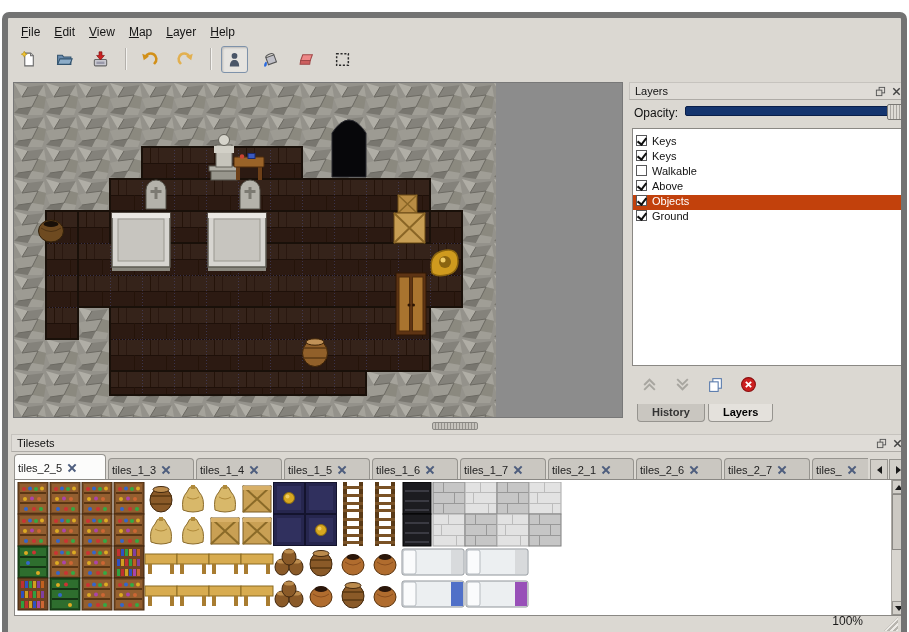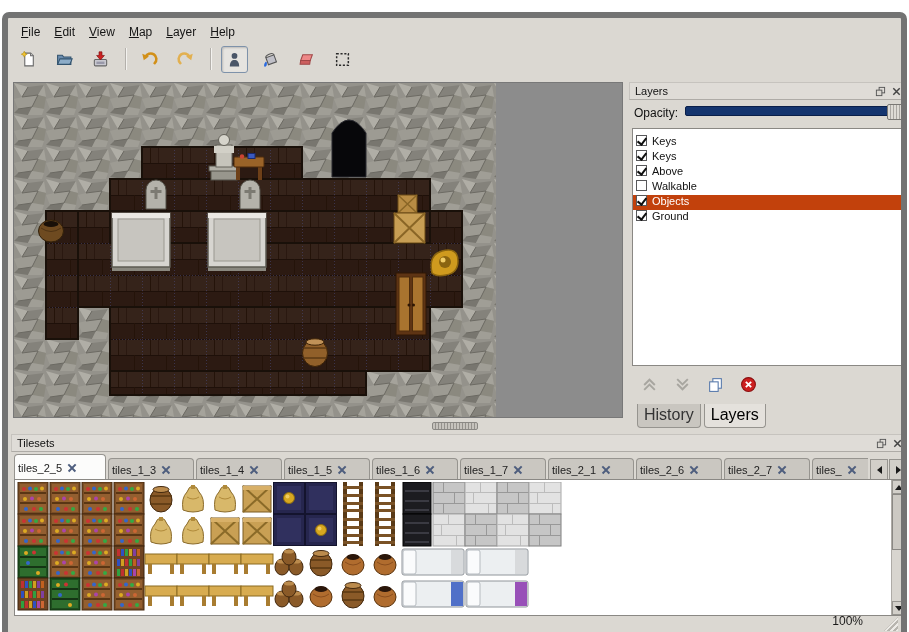--- a/index.html
+++ b/index.html
@@ -43,22 +43,22 @@
     padding-top:6px;overflow:hidden;}
   .layer-row{display:flex;align-items:flex-start;height:15px;padding:0 3px;font-size:11px;gap:5px;color:#111;}
   .layer-row.selected{background:#c2410c;}
   .layer-row.selected .layer-name{color:#fff;}
   .checkbox{width:11px;height:11px;background:#fff;border:1px solid #58585a;position:relative;flex:none;}
   .checkbox.checked::after{content:"";position:absolute;left:2px;top:0;width:4px;height:7px;
     border-right:2px solid #101010;border-bottom:2px solid #101010;transform:rotate(38deg);}
   .layer-actions{position:absolute;left:10px;top:292px;display:flex;gap:13px;align-items:center;}
   .action-btn{width:20px;height:20px;display:flex;align-items:center;justify-content:center;}
   .panel-tabs{position:absolute;left:8px;top:322px;display:flex;align-items:flex-start;height:19px;}
-  .panel-tab{font-size:16px;padding:2px 6px 3px;background:#c9c6c0;border:1px solid #96948f;border-top:none;
-    border-radius:0 0 4px 4px;margin-right:3px;color:#333;}
+  .panel-tab{font-size:11px;padding:2px 14px 3px;background:#c9c6c0;border:1px solid #96948f;border-top:none;
+    border-radius:0 0 4px 4px;margin-right:3px;color:#333;font-weight:bold;}
   .panel-tab.active{background:#e4e1dc;color:#000;}
 
   
   .tilesets-panel{left:3px;top:416px;width:899px;height:184px;}
   .ts-tabbar{position:absolute;left:3px;top:20px;right:42px;height:26px;display:flex;align-items:flex-end;overflow:hidden;}
   .ts-tab{flex:none;width:86px;height:22px;display:flex;align-items:center;gap:6px;padding:0 3px;margin-right:2px;
     background:#cac7c1;border:1px solid #96948f;border-bottom:none;border-radius:4px 4px 0 0;font-size:11px;
     overflow:hidden;white-space:nowrap;color:#222;}
   .ts-tab.active{width:92px;height:26px;background:#fcfcfb;}
   .tab-label{flex:none;}
@@ -300,26 +300,26 @@
     <div class="layer-list">
       <div class="layer-row">
         <span class="checkbox checked"></span>
         <span class="layer-name">Keys</span>
       </div>
       <div class="layer-row">
         <span class="checkbox checked"></span>
         <span class="layer-name">Keys</span>
       </div>
       <div class="layer-row">
+        <span class="checkbox"></span>
+        <span class="layer-name">Walkable</span>
+      </div>
+      <div class="layer-row">
         <span class="checkbox checked"></span>
         <span class="layer-name">Above</span>
-      </div>
-      <div class="layer-row">
-        <span class="checkbox"></span>
-        <span class="layer-name">Walkable</span>
       </div>
       <div class="layer-row selected">
         <span class="checkbox checked"></span>
         <span class="layer-name">Objects</span>
       </div>
       <div class="layer-row">
         <span class="checkbox checked"></span>
         <span class="layer-name">Ground</span>
       </div>
     </div>

